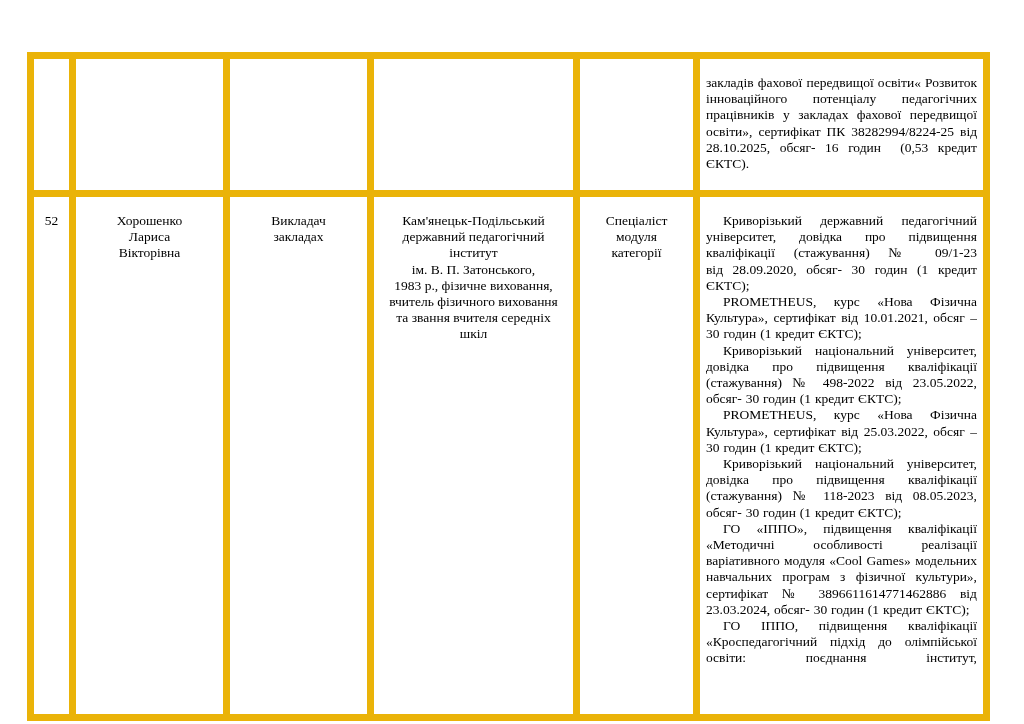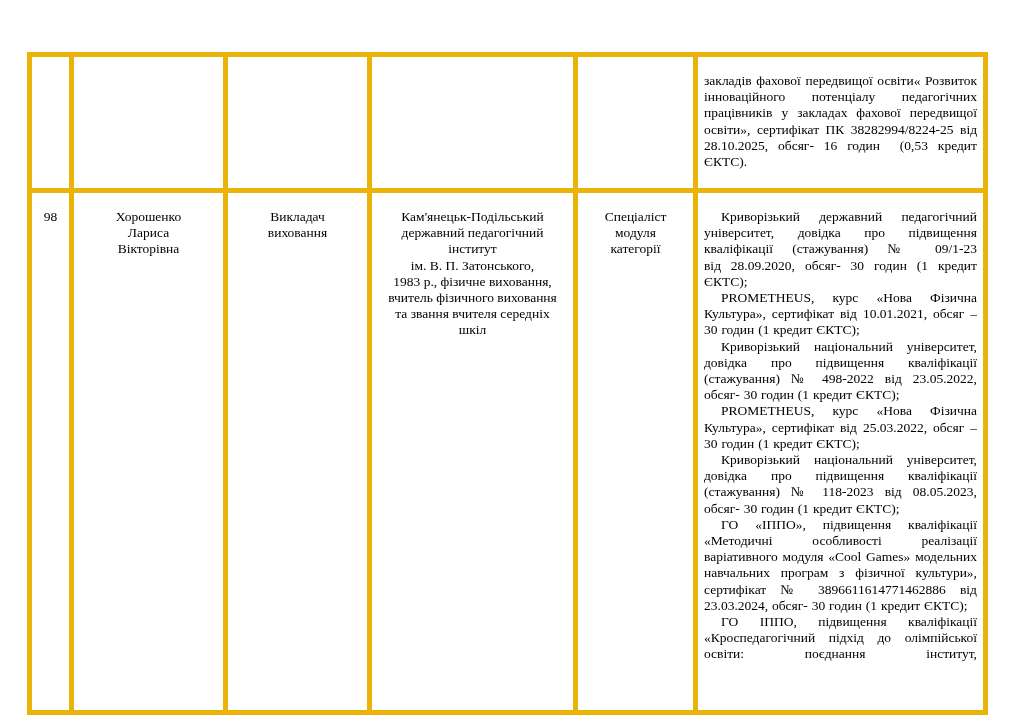--- a/index.html
+++ b/index.html
@@ -18,21 +18,21 @@
   }
   table.doc-table {
     position: absolute;
     left: 27px;
     top: 52px;
     width: 956px;
     border-collapse: collapse;
     table-layout: fixed;
   }
   table.doc-table td {
-    border: 5px solid #eab308;
+    border: 7px solid #eab308;
     vertical-align: top;
     padding: 16px 6px;
     font-size: 13.5px;
     line-height: 16.2px;
     overflow: hidden;
   }
   td.c {
     text-align: center;
     white-space: pre-line;
     padding-top: 3px;
@@ -78,26 +78,26 @@
         <td class="c"></td>
         <td class="c"></td>
         <td class="c"></td>
         <td class="qual">
           <div class="clip-cont">
             <p class="para first-par">закладів фахової передвищої освіти« Розвиток інноваційного потенціалу педагогічних працівників у закладах фахової передвищої освіти», сертифікат ПК 38282994/8224-25 від 28.10.2025, обсяг- 16 годин &nbsp;(0,53 кредит ЄКТС).</p>
           </div>
         </td>
       </tr>
       <tr class="row-main">
-        <td class="c">98</td>
+        <td class="c">52</td>
         <td class="c">Хорошенко
 Лариса
 Вікторівна</td>
         <td class="c">Викладач
-виховання</td>
+закладах</td>
         <td class="c">Кам'янецьк-Подільський
 державний педагогічний
 інститут
 ім. В. П. Затонського,
 1983 р., фізичне виховання,
 вчитель фізичного виховання
 та звання вчителя середніх
 шкіл</td>
         <td class="c">Спеціаліст модуля
 категорії</td>

